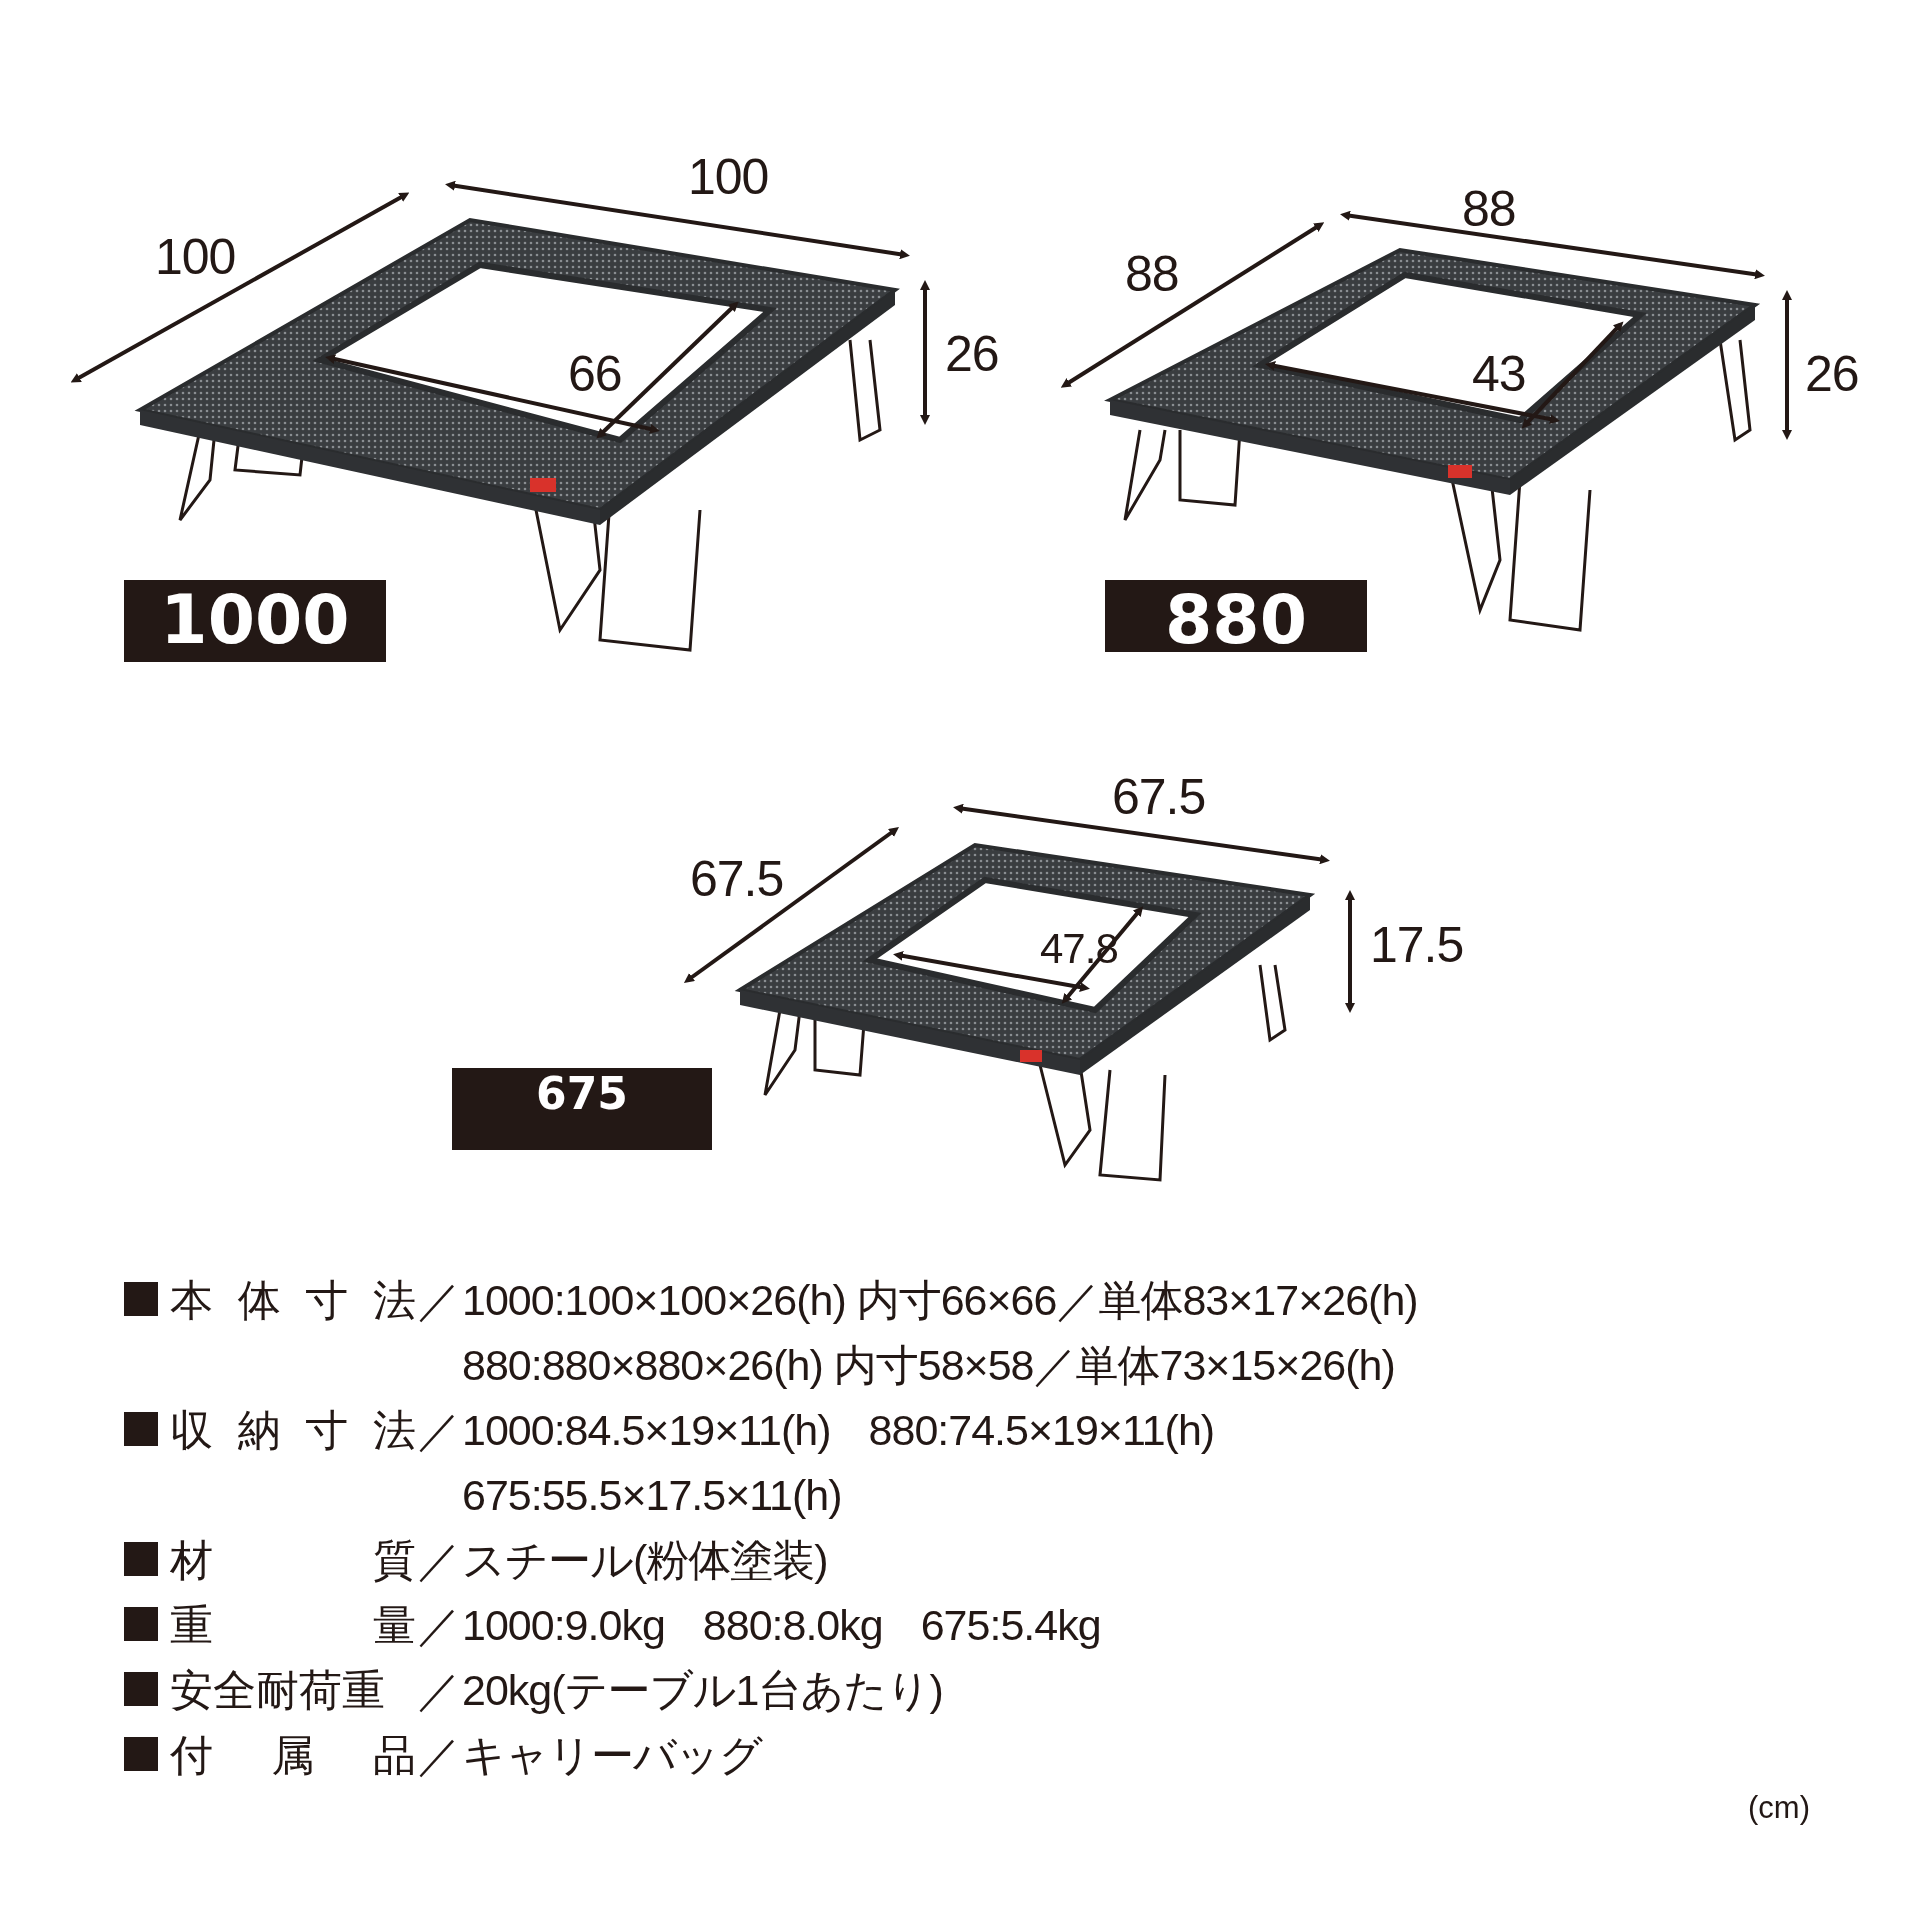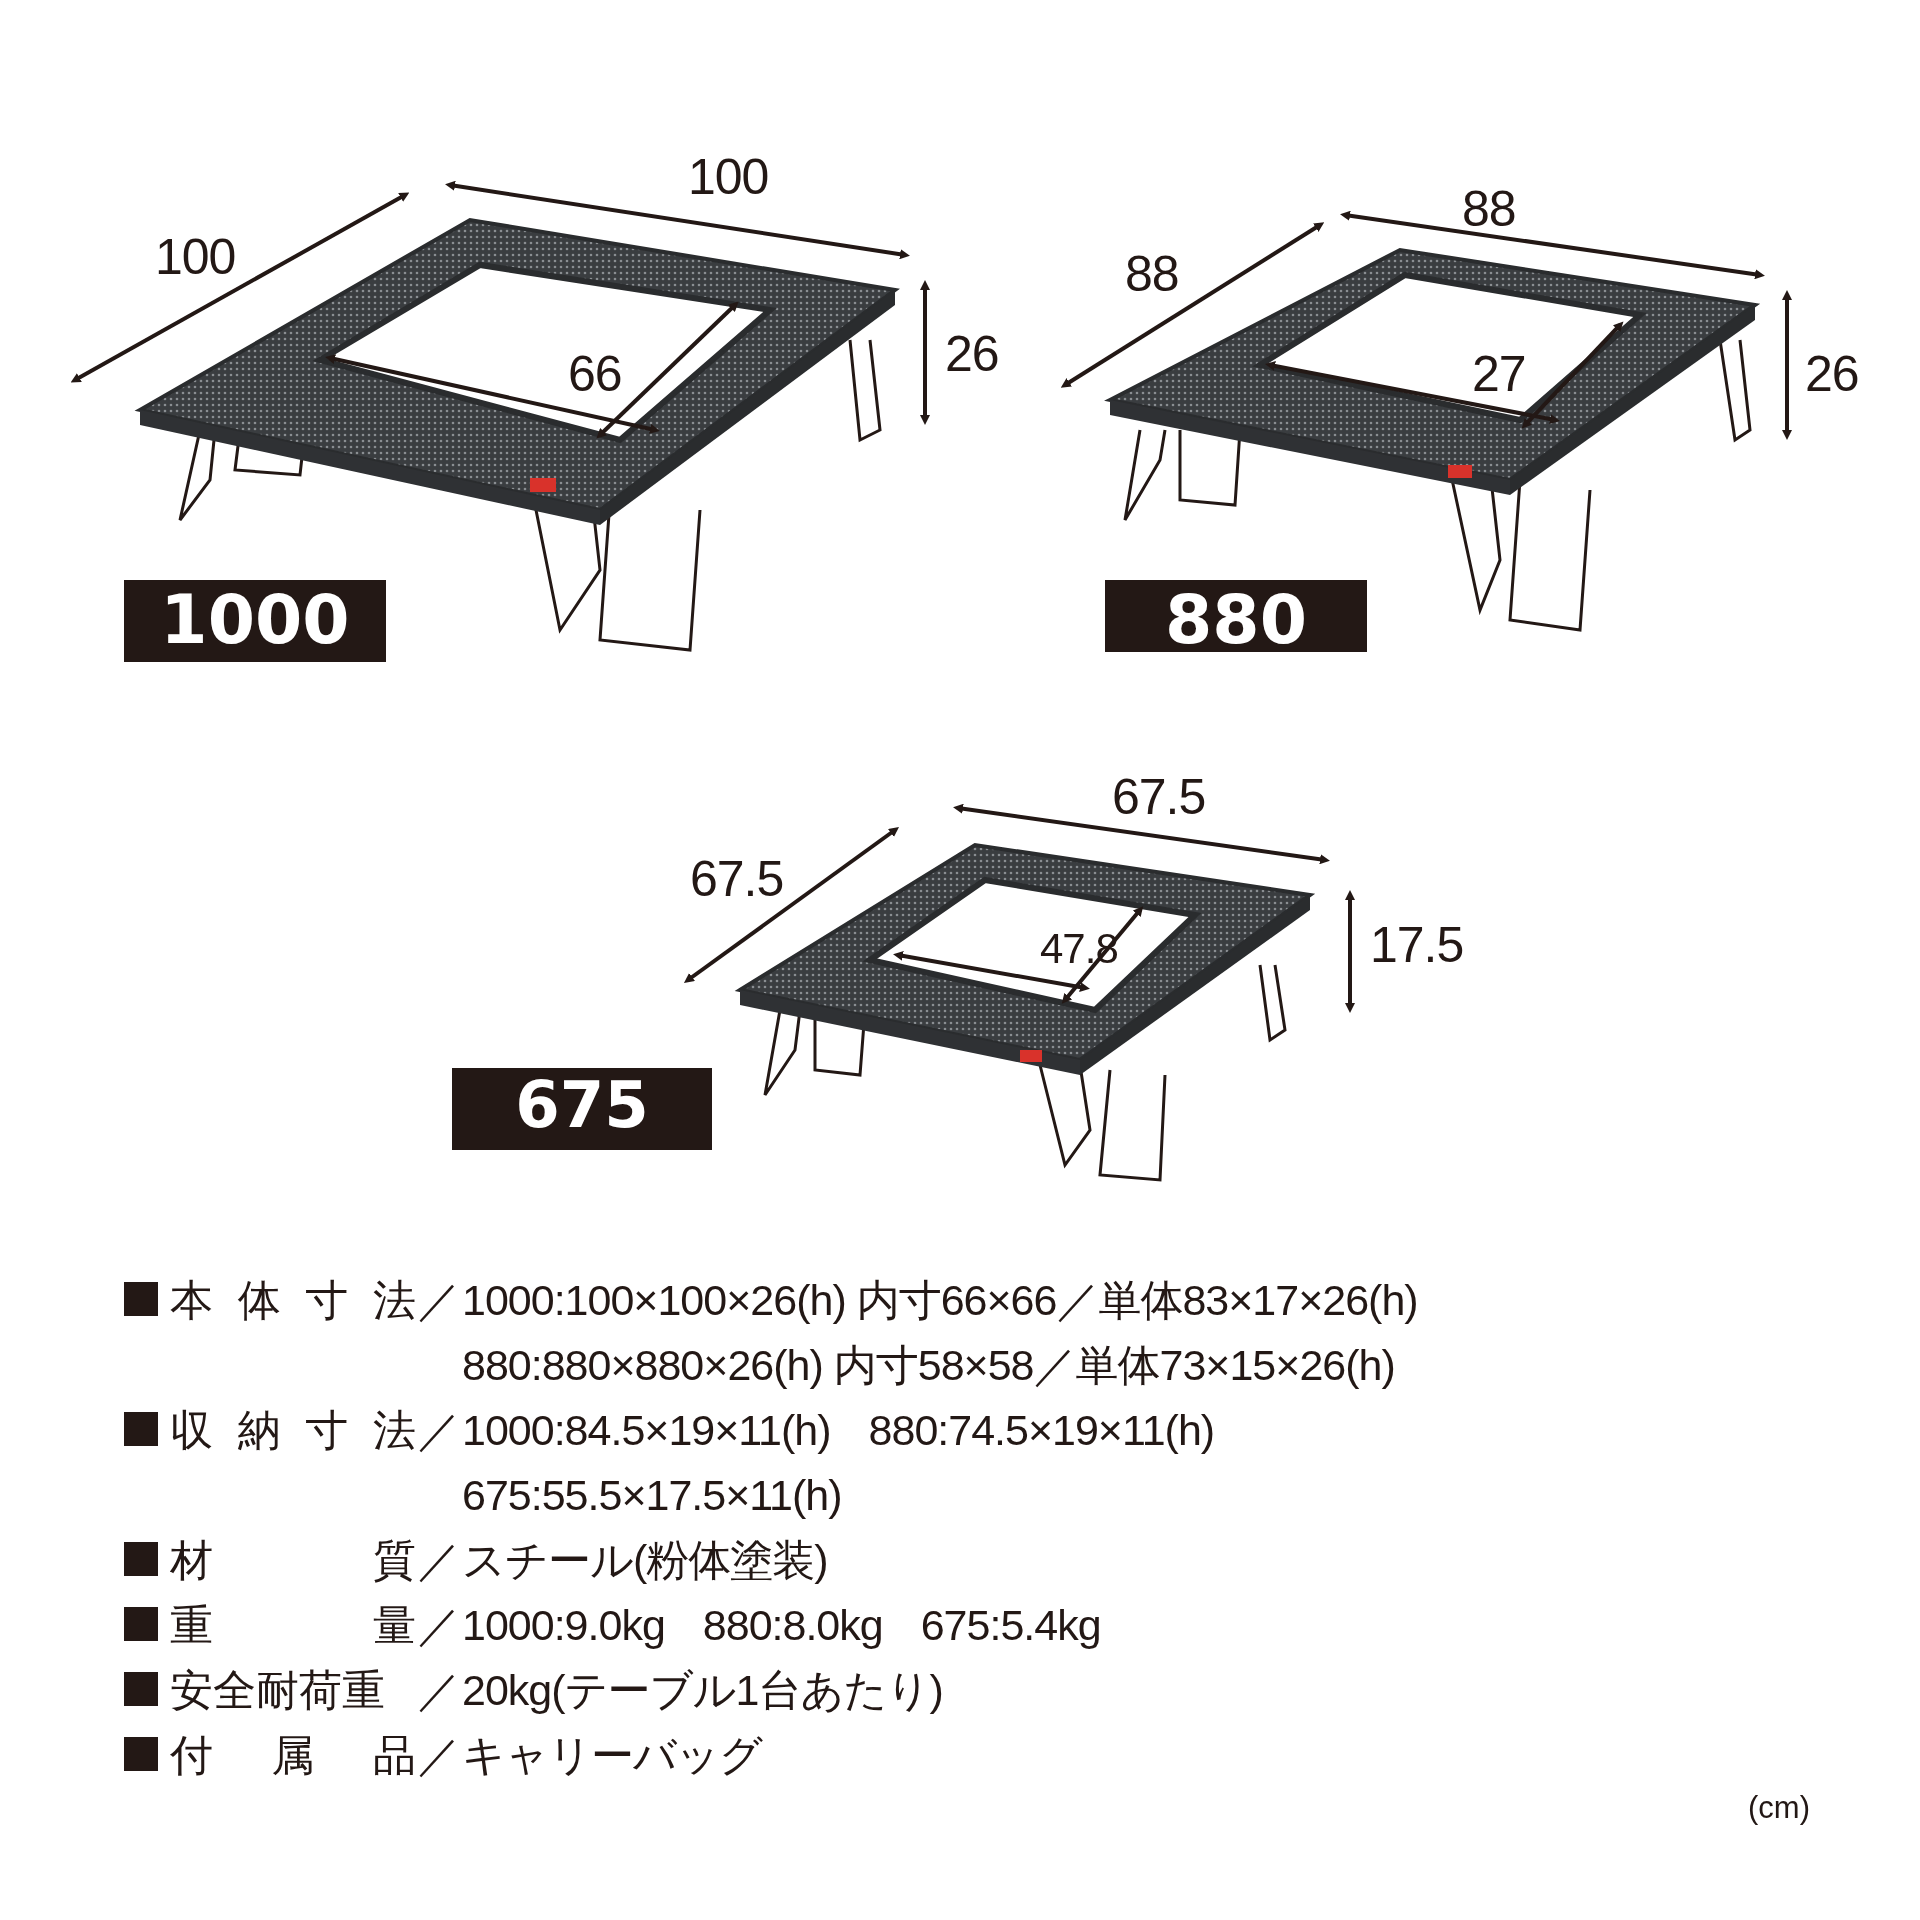--- a/index.html
+++ b/index.html
@@ -87,21 +87,21 @@
       <line x1="1065" y1="385" x2="1320" y2="225" marker-start="url(#arr)" marker-end="url(#arr)"></line>
       <line x1="1345" y1="215" x2="1760" y2="275" marker-start="url(#arr)" marker-end="url(#arr)"></line>
       <line x1="1787" y1="295" x2="1787" y2="435" marker-start="url(#arr)" marker-end="url(#arr)"></line>
       <line x1="1270" y1="365" x2="1555" y2="420" marker-start="url(#arr)" marker-end="url(#arr)"></line>
       <line x1="1525" y1="425" x2="1620" y2="325" marker-start="url(#arr)" marker-end="url(#arr)"></line>
     </g>
   </svg>
   <div class="dim" style="left:1125px;top:245px">88</div>
   <div class="dim" style="left:1462px;top:180px">88</div>
   <div class="dim" style="left:1805px;top:345px">26</div>
-  <div class="dim" style="left:1472px;top:345px">27</div>
+  <div class="dim" style="left:1472px;top:345px">43</div>
   <div class="model-box" style="left:1105px;top:580px;width:262px;height:72px;font-size:68px">
     <span>880</span>
   </div>
 </div>
 
 <div class="product">
   <svg width="1920" height="1920" style="left:0;top:0">
     <g stroke="#231815" stroke-width="3" fill="none">
       <path d="M780 1010 L765 1095 L795 1050 L800 1010"></path>
         <path d="M815 1010 L815 1070 L860 1075 L865 1010"></path>
@@ -120,21 +120,21 @@
       <line x1="958" y1="808" x2="1325" y2="860" marker-start="url(#arr)" marker-end="url(#arr)"></line>
       <line x1="1350" y1="895" x2="1350" y2="1008" marker-start="url(#arr)" marker-end="url(#arr)"></line>
       <line x1="898" y1="955" x2="1085" y2="988" marker-start="url(#arr)" marker-end="url(#arr)"></line>
       <line x1="1065" y1="1000" x2="1140" y2="910" marker-start="url(#arr)" marker-end="url(#arr)"></line>
     </g>
   </svg>
   <div class="dim" style="left:690px;top:850px">67.5</div>
   <div class="dim" style="left:1112px;top:768px">67.5</div>
   <div class="dim" style="left:1370px;top:916px">17.5</div>
   <div class="dim" style="left:1040px;top:925px;font-size:42px">47.8</div>
-  <div class="model-box" style="left:452px;top:1068px;width:260px;height:82px;font-size:64px">
+  <div class="model-box" style="left:452px;top:1068px;width:260px;height:82px;font-size:44px">
     <span>675</span>
   </div>
 </div>
 
 <div class="specs">
 
   <div class="spec-row">
     <span class="bullet"></span>
     <span class="label">
       <span>本</span>

